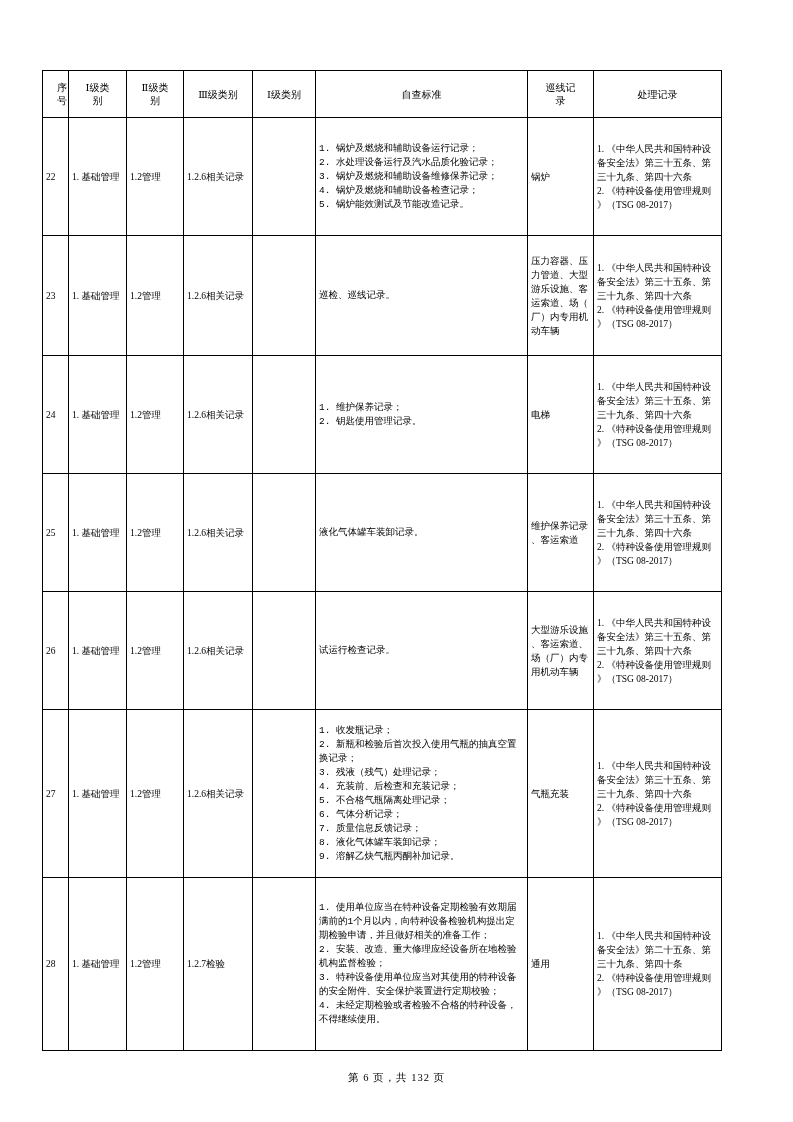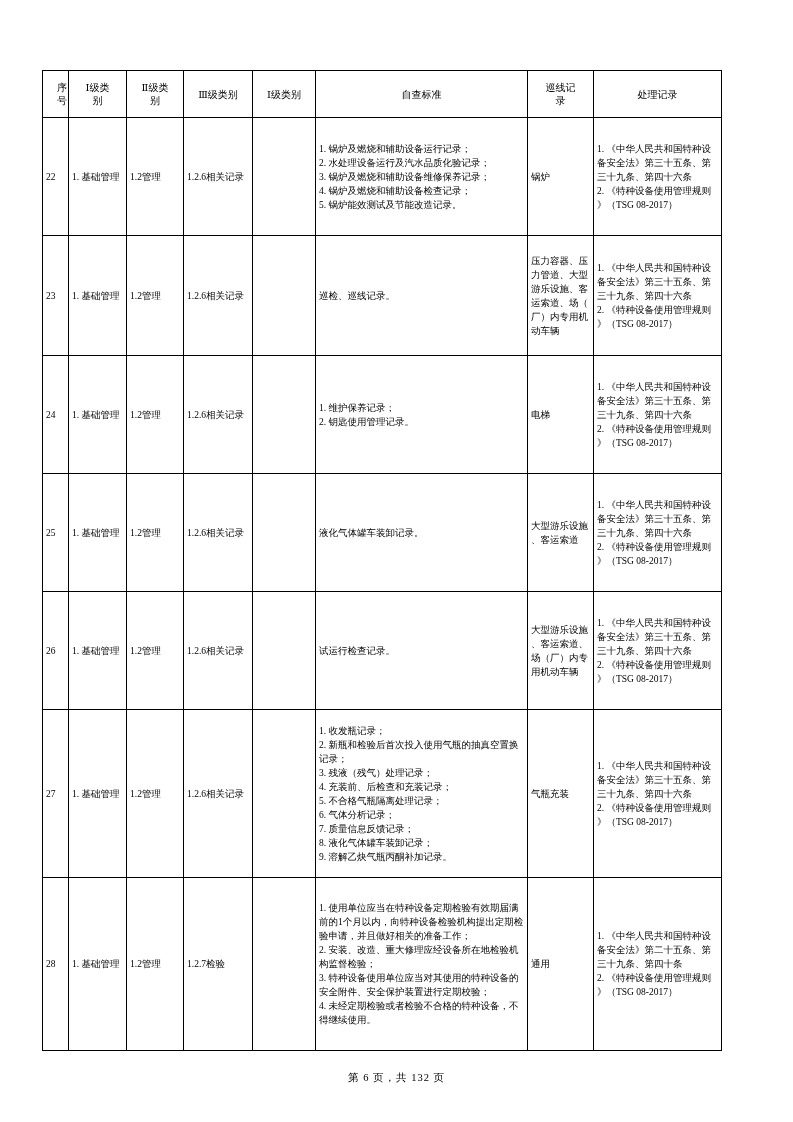--- a/index.html
+++ b/index.html
@@ -35,21 +35,21 @@
   table.grid td {
     font-size:9.5px;
     line-height:14px;
     padding:2px 3px;
     white-space:pre-line;
     word-break:break-all;
     line-break:anywhere;
     text-align:left;
   }
   td.c-seq { text-align:center; padding:2px 1px;margin-left:17px; }
-  td.c-std { padding:2px 7px 2px 7px; }
+  td.c-std { padding:2px 7px 2px 7px;font-family:Liberation Mono, monospace; }
   td.c-basis { padding:2px 5px 2px 7px;margin-left:41px; }
   thead tr { height:47px; }
   tbody tr:nth-child(1) { height:118px; }
   tbody tr:nth-child(2) { height:120px; }
   tbody tr:nth-child(3) { height:118px; }
   tbody tr:nth-child(4) { height:118px; }
   tbody tr:nth-child(5) { height:118px; }
   tbody tr:nth-child(6) { height:168px; }
   tbody tr:nth-child(7) { height:173px; }
   .footer {
@@ -131,21 +131,21 @@
 2. 《特种设备使用管理规则》（TSG 08-2017）</td>
   </tr>
 
   <tr>
     <td class="c-seq">25</td>
     <td class="c-l1">1. 基础管理</td>
     <td class="c-l2">1.2管理</td>
     <td class="c-l3">1.2.6相关记录</td>
     <td class="c-l4"></td>
     <td class="c-std">液化气体罐车装卸记录。</td>
-    <td class="c-scope">大型游乐设施、客运索道</td>
+    <td class="c-scope">维护保养记录、客运索道</td>
     <td class="c-basis">1. 《中华人民共和国特种设备安全法》第三十五条、第三十九条、第四十六条
 2. 《特种设备使用管理规则》（TSG 08-2017）</td>
   </tr>
 
   <tr>
     <td class="c-seq">26</td>
     <td class="c-l1">1. 基础管理</td>
     <td class="c-l2">1.2管理</td>
     <td class="c-l3">1.2.6相关记录</td>
     <td class="c-l4"></td>

